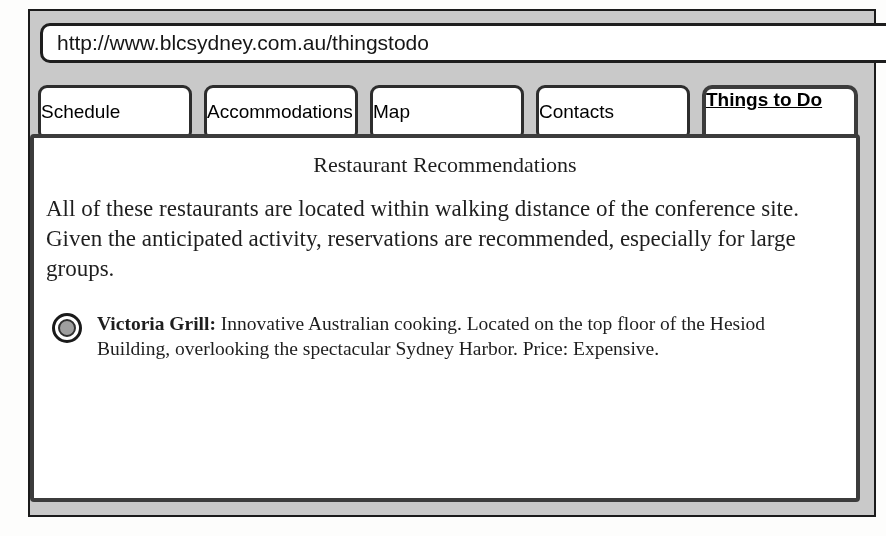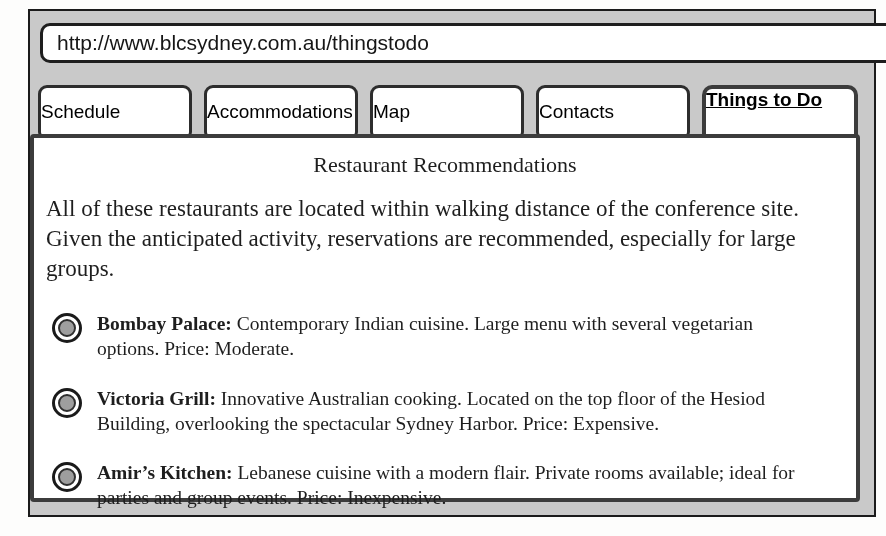--- a/index.html
+++ b/index.html
@@ -181,45 +181,27 @@
   </div>
 
   <div class="content-panel">
 
     <h1 class="page-title">Restaurant Recommendations</h1>
 
     <p class="intro-text">All of these restaurants are located within walking distance of the conference site. Given the anticipated activity, reservations are recommended, especially for large groups.</p>
 
     <div class="restaurant-list">
 
-      <div class="list-item">
-        <span class="radio-bullet">
-          <span class="inner-dot"></span>
-        </span>
-        <p class="item-text">
-          <strong>Bombay Palace:</strong>
-          <span>Contemporary Indian cuisine. Large menu with several vegetarian options. Price: Moderate.</span>
-        </p>
-      </div>
 
       <div class="list-item">
         <span class="radio-bullet">
           <span class="inner-dot"></span>
         </span>
         <p class="item-text">
           <strong>Victoria Grill:</strong>
           <span>Innovative Australian cooking. Located on the top floor of the Hesiod Building, overlooking the spectacular Sydney Harbor. Price: Expensive.</span>
         </p>
       </div>
 
-      <div class="list-item">
-        <span class="radio-bullet">
-          <span class="inner-dot"></span>
-        </span>
-        <p class="item-text">
-          <strong>Amir’s Kitchen:</strong>
-          <span>Lebanese cuisine with a modern flair. Private rooms available; ideal for parties and group events. Price: Inexpensive.</span>
-        </p>
-      </div>
 
     </div>
   </div>
 </div>
 
 </body></html>

